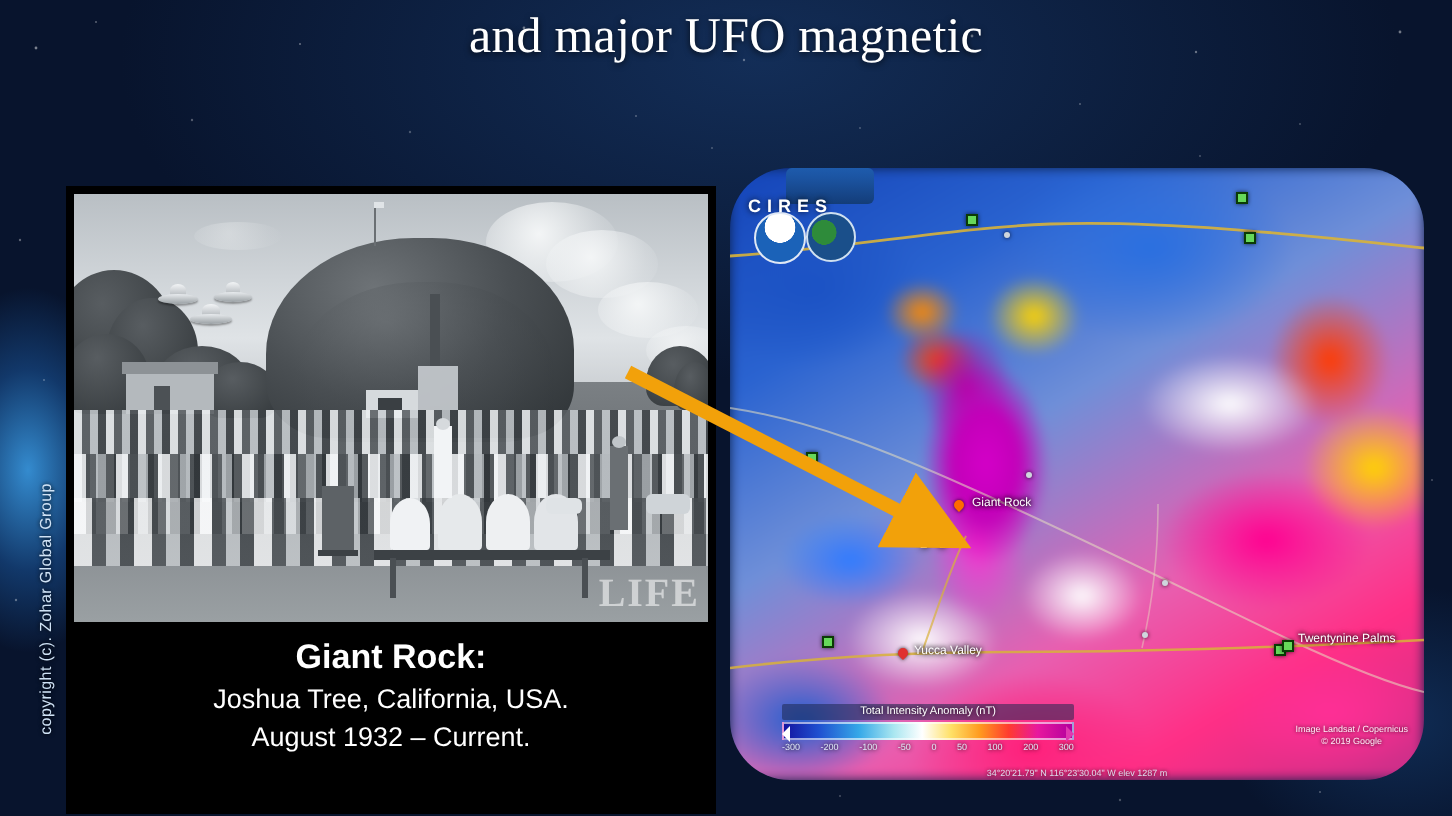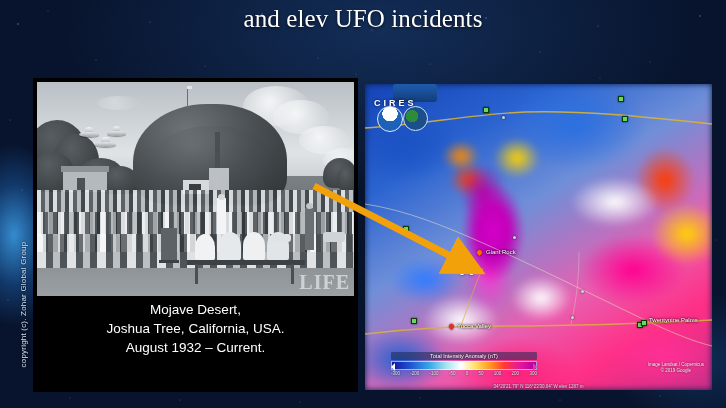--- a/index.html
+++ b/index.html
@@ -19,21 +19,21 @@
     font-family:"Liberation Serif",serif;color:#fff;font-size:25px;line-height:30px;
     letter-spacing:.1px;text-shadow:0 1px 3px rgba(0,0,0,.7);}
 
   
   #copyright{position:absolute;left:-42px;top:300px;width:130px;
     transform:rotate(-90deg);transform-origin:50% 50%;
     color:#cfe2f5;font-size:8px;letter-spacing:.2px;white-space:nowrap;text-align:center;
     text-shadow:0 0 2px #000;}
 
   
-  #leftpanel{position:absolute;left:33px;top:78px;width:325px;height:314px;background:#000;}
+  #leftpanel{position:absolute;left:33px;top:93px;width:325px;height:314px;background:#000;}
   #photo{position:absolute;left:4px;top:4px;width:317px;height:214px;overflow:hidden;
     background:linear-gradient(#9aa0a4,#8d9296);}
   .ph{position:absolute;}
   #photo .sky{left:0;top:0;width:100%;height:48%;
     background:linear-gradient(#b9bfc4 0%,#cfd4d8 40%,#dfe3e6 70%,#c8ccd0 100%);}
   #photo .ground{left:0;top:44%;width:100%;height:56%;
     background:linear-gradient(#7b8084 0%,#6d7276 30%,#8b9094 70%,#9aa0a3 100%);}
   .cloud{border-radius:50%;background:radial-gradient(circle at 40% 40%,#f3f5f6,rgba(235,238,240,.25) 70%,rgba(235,238,240,0));}
   .rockbig{position:absolute;border-radius:48% 46% 18% 20%/58% 56% 26% 28%;
     background:radial-gradient(ellipse at 35% 25%,#6e7377 0%,#4a4f53 48%,#2d3235 100%);}
@@ -47,21 +47,21 @@
     background:linear-gradient(#f2f4f6,#b6bbbf);}
   #lifemark{position:absolute;right:4px;bottom:2px;color:rgba(255,255,255,.55);
     font-family:"Liberation Serif",serif;font-weight:bold;font-size:20px;letter-spacing:1px;}
 
   #caption{position:absolute;left:4px;top:222px;width:317px;height:88px;color:#fff;text-align:center;}
   #caption .c1{font-size:17px;font-weight:bold;line-height:22px;padding-top:3px;}
   #caption .c2,#caption .c3,#caption .c4{font-size:13.5px;line-height:19px;}
 
   
   #mappanel{position:absolute;left:365px;top:84px;width:347px;height:306px;overflow:hidden;
-    background:#0a1e4a;}
+    background:#0a1e4a;border-radius:30px;}
   #magfield{position:absolute;inset:0;filter:blur(3px);
     background:
       radial-gradient(ellipse 44px 70px at 128px 148px, #d400c8 0%, #c200b8 38%, rgba(190,0,170,0) 72%),
       radial-gradient(ellipse 34px 58px at 124px 186px, #ff2fd0 0%, rgba(255,47,208,0) 74%),
       radial-gradient(ellipse 30px 40px at 118px 110px, #b3009e 0%, rgba(179,0,158,0) 76%),
       radial-gradient(ellipse 26px 22px at 104px 96px, #ff3b00 0%, rgba(255,59,0,0) 76%),
       radial-gradient(ellipse 30px 26px at 152px 74px, #ffd400 0%, rgba(255,212,0,0) 78%),
       radial-gradient(ellipse 24px 20px at 96px 72px, #ff8a00 0%, rgba(255,138,0,0) 78%),
       radial-gradient(ellipse 52px 34px at 96px 236px, #ffffff 0%, rgba(255,255,255,0) 74%),
       radial-gradient(ellipse 40px 30px at 176px 214px, #ffffff 0%, rgba(255,255,255,0) 76%),
@@ -156,21 +156,21 @@
       <circle cx="420" cy="398" r=".5" opacity=".3"></circle>
         <circle cx="300" cy="402" r=".5" opacity=".3"></circle>
       <circle cx="180" cy="400" r=".6" opacity=".35"></circle>
         <circle cx="70" cy="398" r=".5" opacity=".3"></circle>
       <circle cx="356" cy="74" r=".5" opacity=".3"></circle>
         <circle cx="600" cy="78" r=".5" opacity=".3"></circle>
     </g>
   </svg>
 
   <div id="title">
-    <div>and elev UFO incidents</div>
+    <div>and major UFO magnetic</div>
   </div>
 
   <div id="copyright">copyright (c). Zohar Global Group</div>
 
   <div id="leftpanel">
 
     <div id="photo">
       <div class="ph sky"></div>
       <div class="ph ground"></div>
 
@@ -248,21 +248,21 @@
           <div class="disc"></div>
       </div>
 
       <div class="ph" style="left:286px;top:150px;width:22px;height:10px;border-radius:3px;background:#cfd4d8;"></div>
       <div class="ph" style="left:236px;top:152px;width:18px;height:8px;border-radius:3px;background:#dfe3e6;"></div>
 
       <div id="lifemark">LIFE</div>
     </div>
 
     <div id="caption">
-      <div class="c2">Mojave Desert,</div>
+      <div class="c1">Giant Rock:</div>
       <div class="c3">Joshua Tree, California,  USA.</div>
       <div class="c4">August 1932 – Current.</div>
     </div>
   </div>
 
   <div id="mappanel">
     <div id="magfield"></div>
 
     <svg style="position:absolute;inset:0" viewBox="0 0 347 306" preserveAspectRatio="none">
       <path d="M0,44 C60,40 110,30 160,28 C220,26 290,34 347,40" stroke="#d8b23a" stroke-width="1.4" fill="none" opacity=".9"></path>

